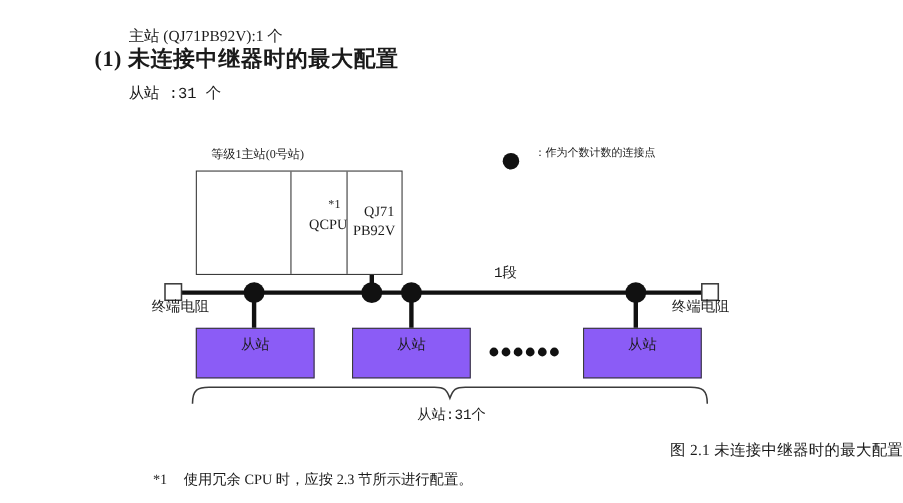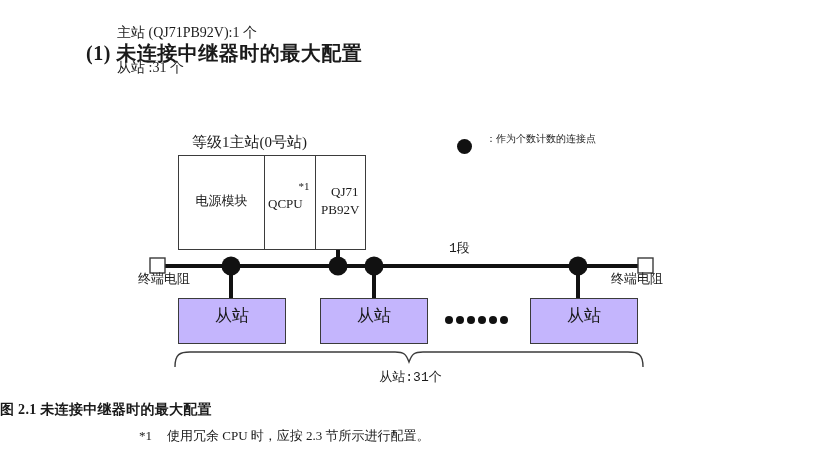--- a/index.html
+++ b/index.html
@@ -27,21 +27,21 @@
     white-space: nowrap;
     margin-top: 30px;
   }
   .sec-line {
     position: absolute;
     left: 117px;
     font-size: 14px;
     white-space: nowrap;
   }
   .sec-line.l1 { top: 24px; text-align: right; }
-  .sec-line.l2 { top: 59px; }
+  .sec-line.l2 { top: 76px; font-family: Liberation Mono, monospace; }
 
   
   #diagram {
     position: absolute;
     left: 0;
     top: 0;
     width: 821px;
     height: 457px;
   }
 
@@ -75,34 +75,34 @@
     position: absolute;
     text-align: center;
     font-size: 13px;
     white-space: nowrap;
   }
 
   .rack-label-top {
     position: absolute;
     left: 192px;
     top: 133px;
-    font-size: 15px;
+    font-size: 11px;
     white-space: nowrap;
   }
 
   
   .slave {
     position: absolute;
     top: 298px;
     width: 108px;
     height: 46px;
     border: 1.3px solid #3b3b3b;
     box-sizing: border-box;
-    background: #c4b5fd;
-    font-size: 17px;
+    background: #8b5cf6;
+    font-size: 13px;
     text-align: center;
     line-height: 1.25;
     padding-top: 6px;
   }
 
   .legend-text {
     position: absolute;
     left: 486px;
     top: 132px;
     font-size: 10px;
@@ -116,23 +116,23 @@
     height: 15px;
     border-radius: 50%;
     background: #111;
   }
 
   .caption {
     position: absolute;
     left: 0;
     top: 401px;
     width: 821px;
-    text-align: left;
+    text-align: right;
     font-size: 14px;
-    font-weight: bold;
+    font-weight: normal;
     letter-spacing: 0.3px;
   }
   .footnote {
     position: absolute;
     left: 139px;
     top: 427px;
     font-size: 13px;
     white-space: nowrap;
   }
   .footnote .fn-mark {
@@ -154,23 +154,22 @@
 <div class="legend-text">
   <span>：</span><span>作为个数计数的连接点</span>
 </div>
 
 <div class="rack-label-top">等级1主站(0号站)</div>
 
 <div class="rack">
   <div class="rack-div" style="left:85px;"></div>
   <div class="rack-div" style="left:136px;"></div>
 
-  <div class="rack-cell" style="left:0; top:36px; width:85px;">电源模块</div>
-
-  <div class="rack-cell" style="left:85px; top:40px; width:40px; text-align:left; padding-left:4px;">QCPU</div>
+
+  <div class="rack-cell" style="left:85px; top:40px; width:40px; text-align:left; padding-left:17px;">QCPU</div>
   <div class="rack-cell" style="left:113px; top:24px; width:24px; font-size:11px;">*1</div>
 
   <div class="rack-cell" style="left:136px; top:28px; width:52px; text-align:left; padding-left:16px;">QJ71</div>
   <div class="rack-cell" style="left:136px; top:46px; width:52px; text-align:left; padding-left:6px;">PB92V</div>
 </div>
 
 <div class="slave" style="left:178px;">
   <div>从站</div>
 </div>
 <div class="slave" style="left:320px;">

